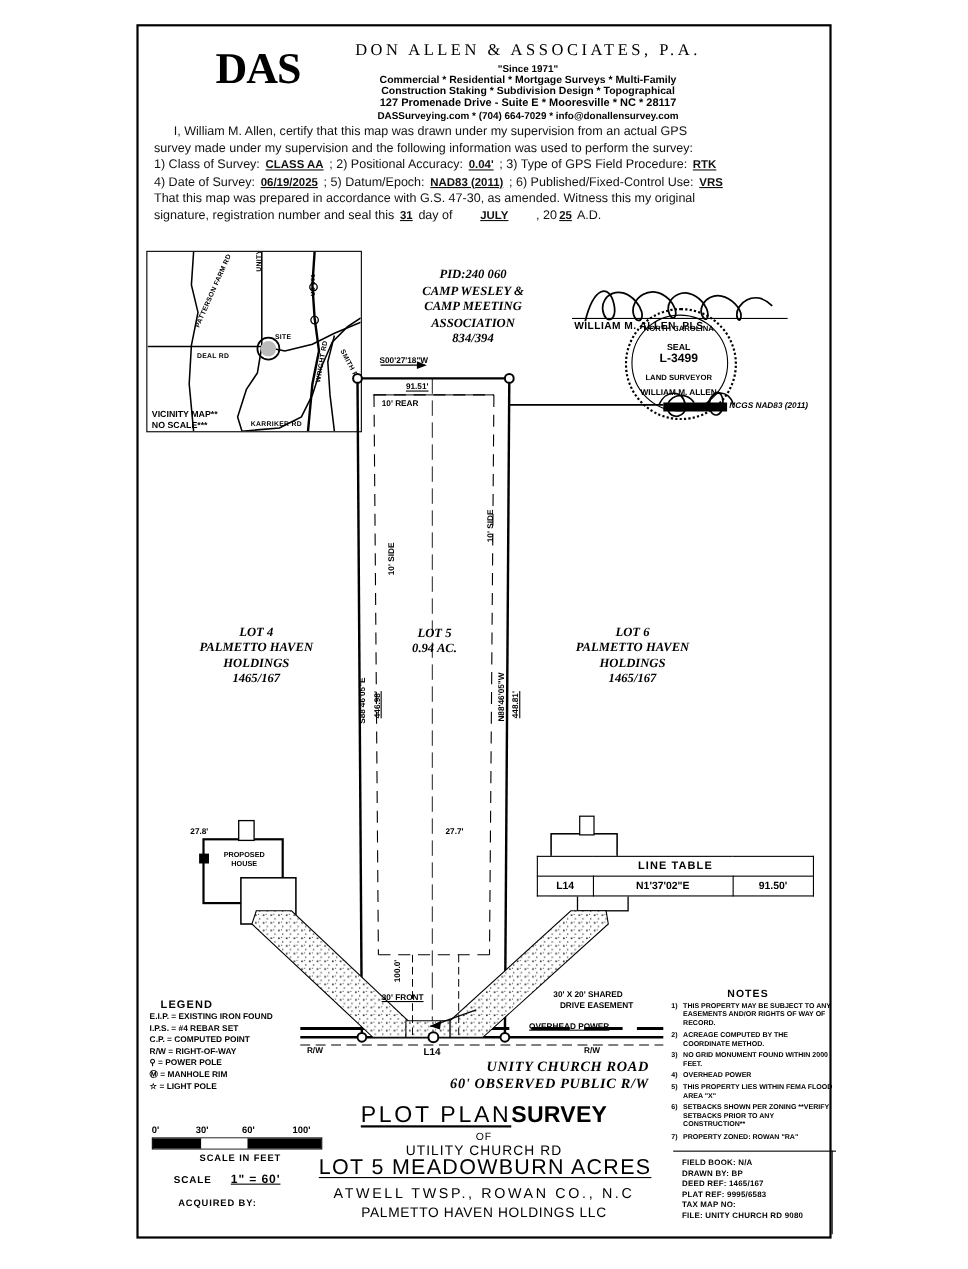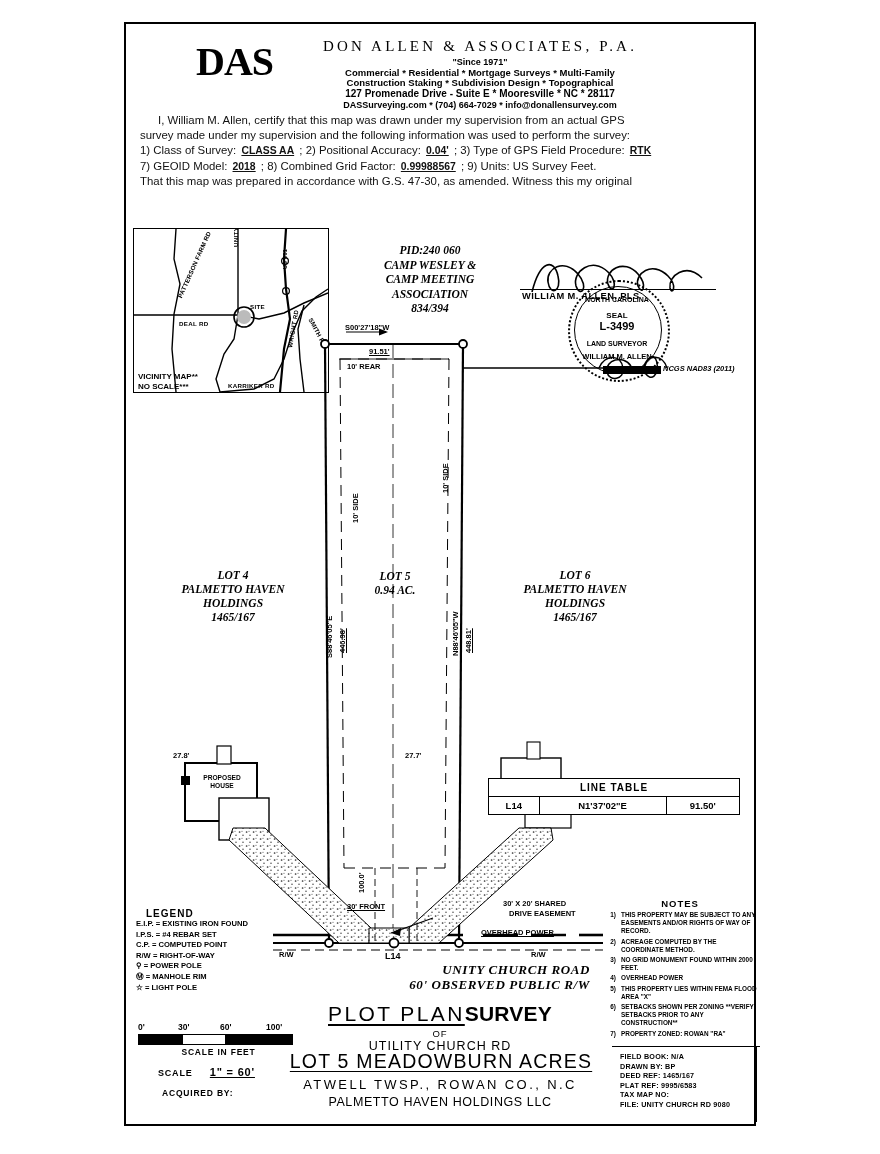--- a/index.html
+++ b/index.html
@@ -137,27 +137,36 @@
     <div>survey made under my supervision and the following information was used to perform the survey:</div>
     <div>
       <span>1) Class of Survey:</span>
       <span class="blk">CLASS AA</span>
       <span>; 2) Positional Accuracy:</span>
       <span class="blk">0.04'</span>
       <span>; 3) Type of GPS Field Procedure:</span>
       <span class="blk">RTK</span>
     </div>
     <div>
-      <span>7) GEOID Model:</span>
-      <span class="blk">2018</span>
-      <span>; 8) Combined Grid Factor:</span>
-      <span class="blk">0.99988567</span>
-      <span>; 9) Units: US Survey Feet.</span>
+      <span>4) Date of Survey:</span>
+      <span class="blk">06/19/2025</span>
+      <span>; 5) Datum/Epoch:</span>
+      <span class="blk">NAD83 (2011)</span>
+      <span>; 6) Published/Fixed-Control Use:</span>
+      <span class="blk">VRS</span>
     </div>
     <div>That this map was prepared in accordance with G.S. 47-30, as amended. Witness this my original</div>
+    <div>
+      <span>signature, registration number and seal this</span>
+      <span class="blk">31</span>
+      <span>day of</span>
+      <span class="blk" style="padding:0 22px;">JULY</span>
+      <span>, 20</span><span class="blk">25</span>
+      <span>A.D.</span>
+    </div>
   </div>
 
   <div class="abs" id="sigwrap">
     <svg width="200" height="46" style="position:absolute;left:0;top:0;">
       <path d="M12,40 C20,8 34,6 38,24 C42,40 30,44 28,30 C26,16 44,6 58,22 C70,36 60,46 56,34 C52,20 72,4 88,20
                C100,32 92,44 88,32 C84,18 104,6 118,22 C128,34 122,44 118,34 C114,22 132,8 148,24
                C158,34 152,44 150,36 C148,24 166,10 182,26" fill="none" stroke="#000" stroke-width="1.6"></path>
     </svg>
     <div id="sigline"></div>
     <div id="signame">WILLIAM M. ALLEN, PLS</div>

